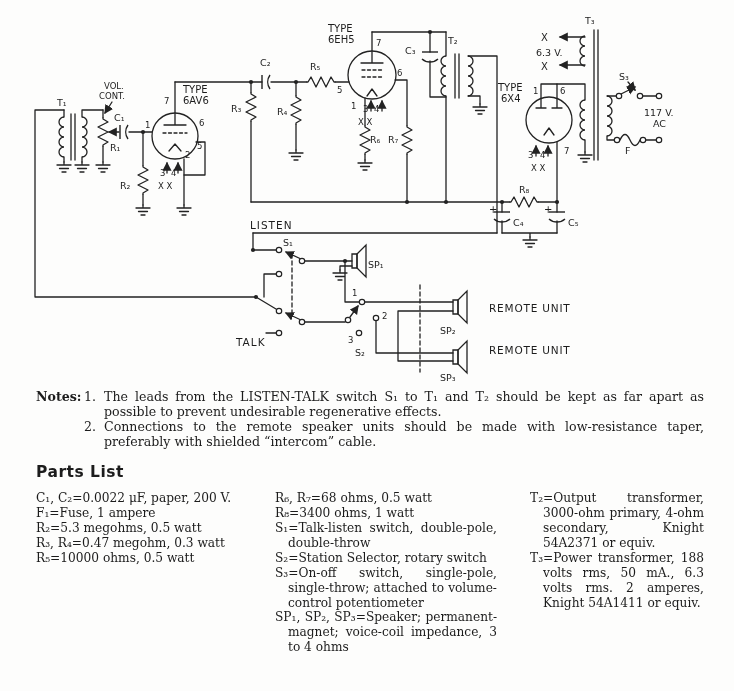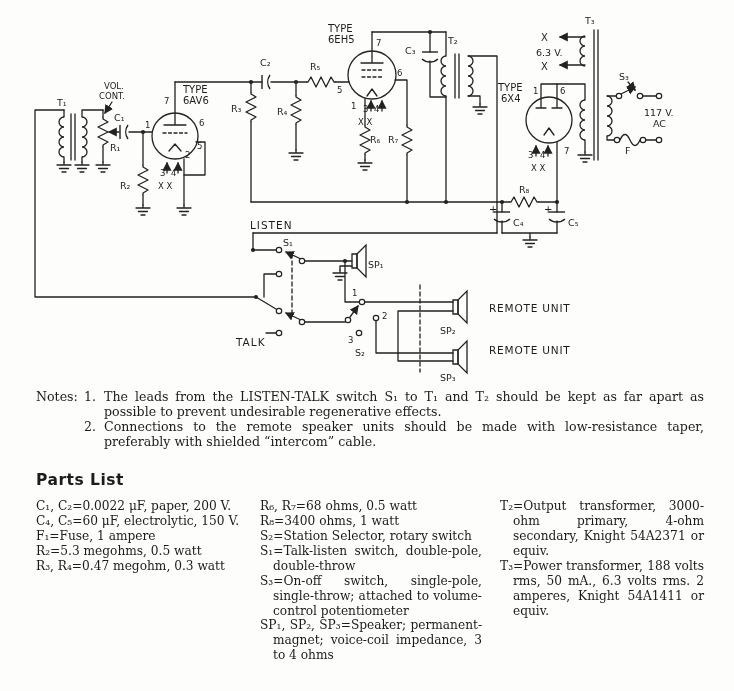--- a/index.html
+++ b/index.html
@@ -1,27 +1,27 @@
 <!DOCTYPE html>
 <html><head>
 <meta charset="utf-8">
 <style>
   html,body{margin:0;padding:0;background:#ffffff;}
   .page{position:relative;width:734px;height:691px;background:#fdfdfc;overflow:hidden;
         font-family:"DejaVu Serif",serif;color:#1c1c1c;}
   svg text{font-family:"DejaVu Sans",sans-serif;fill:#1d1d1d;}
   .notes{display:flex;padding:2px 30px 0 36px;font-size:12.6px;line-height:1.18;}
-  .notes-label{font-weight:normal;flex:0 0 48px;white-space:nowrap;}
+  .notes-label{font-weight:bold;flex:0 0 48px;white-space:nowrap;}
   .notes-body{flex:1;}
   .note{display:flex;}
   .note-num{flex:0 0 20px;}
   .note-text{flex:1;text-align:justify;}
   .parts{padding:14px 30px 0 36px;}
-  .parts h2{font-family:"DejaVu Sans",sans-serif;font-size:15.5px;margin:8px 0 10px 0;letter-spacing:0.5px;}
-  .cols{display:flex;gap:18px;}
+  .parts h2{font-family:"DejaVu Sans",sans-serif;font-size:15.5px;margin:0 0 10px 0;letter-spacing:0.5px;}
+  .cols{display:flex;gap:33px;}
   .col{font-size:12.2px;line-height:1.22;}
   .col1{flex:0 0 206px;}
   .col2{flex:0 0 222px;}
   .col3{flex:1;}
   .pl-item{padding-left:13px;text-indent:-13px;text-align:justify;}
 </style>
 </head>
 <body>
 
 <div class="page">
@@ -290,30 +290,30 @@
       </div>
     </div>
   </div>
 
   
   <div class="parts">
     <h2>Parts List</h2>
     <div class="cols">
       <div class="col col1">
           <div class="pl-item">C₁, C₂=0.0022 μF, paper, 200 V.</div>
-          <div class="pl-item">C₄, C₅=60 μF, electrolytic, 150 V.</div>
           <div class="pl-item">F₁=Fuse, 1 ampere</div>
           <div class="pl-item">R₂=5.3 megohms, 0.5 watt</div>
           <div class="pl-item">R₃, R₄=0.47 megohm, 0.3 watt</div>
+          <div class="pl-item">R₅=10000 ohms, 0.5 watt</div>
         </div>
       <div class="col col2">
           <div class="pl-item">R₆, R₇=68 ohms, 0.5 watt</div>
           <div class="pl-item">R₈=3400 ohms, 1 watt</div>
+          <div class="pl-item">S₁=Talk-listen switch, double-pole, double-throw</div>
           <div class="pl-item">S₂=Station Selector, rotary switch</div>
-          <div class="pl-item">S₁=Talk-listen switch, double-pole, double-throw</div>
           <div class="pl-item">S₃=On-off switch, single-pole, single-throw; attached to volume-control potentiometer</div>
           <div class="pl-item">SP₁, SP₂, SP₃=Speaker; permanent-magnet; voice-coil impedance, 3 to 4 ohms</div>
         </div>
       <div class="col col3">
           <div class="pl-item">T₂=Output transformer, 3000-ohm primary, 4-ohm secondary, Knight 54A2371 or equiv.</div>
           <div class="pl-item">T₃=Power transformer, 188 volts rms, 50 mA., 6.3 volts rms. 2 amperes, Knight 54A1411 or equiv.</div>
         </div>
     </div>
   </div>
 

